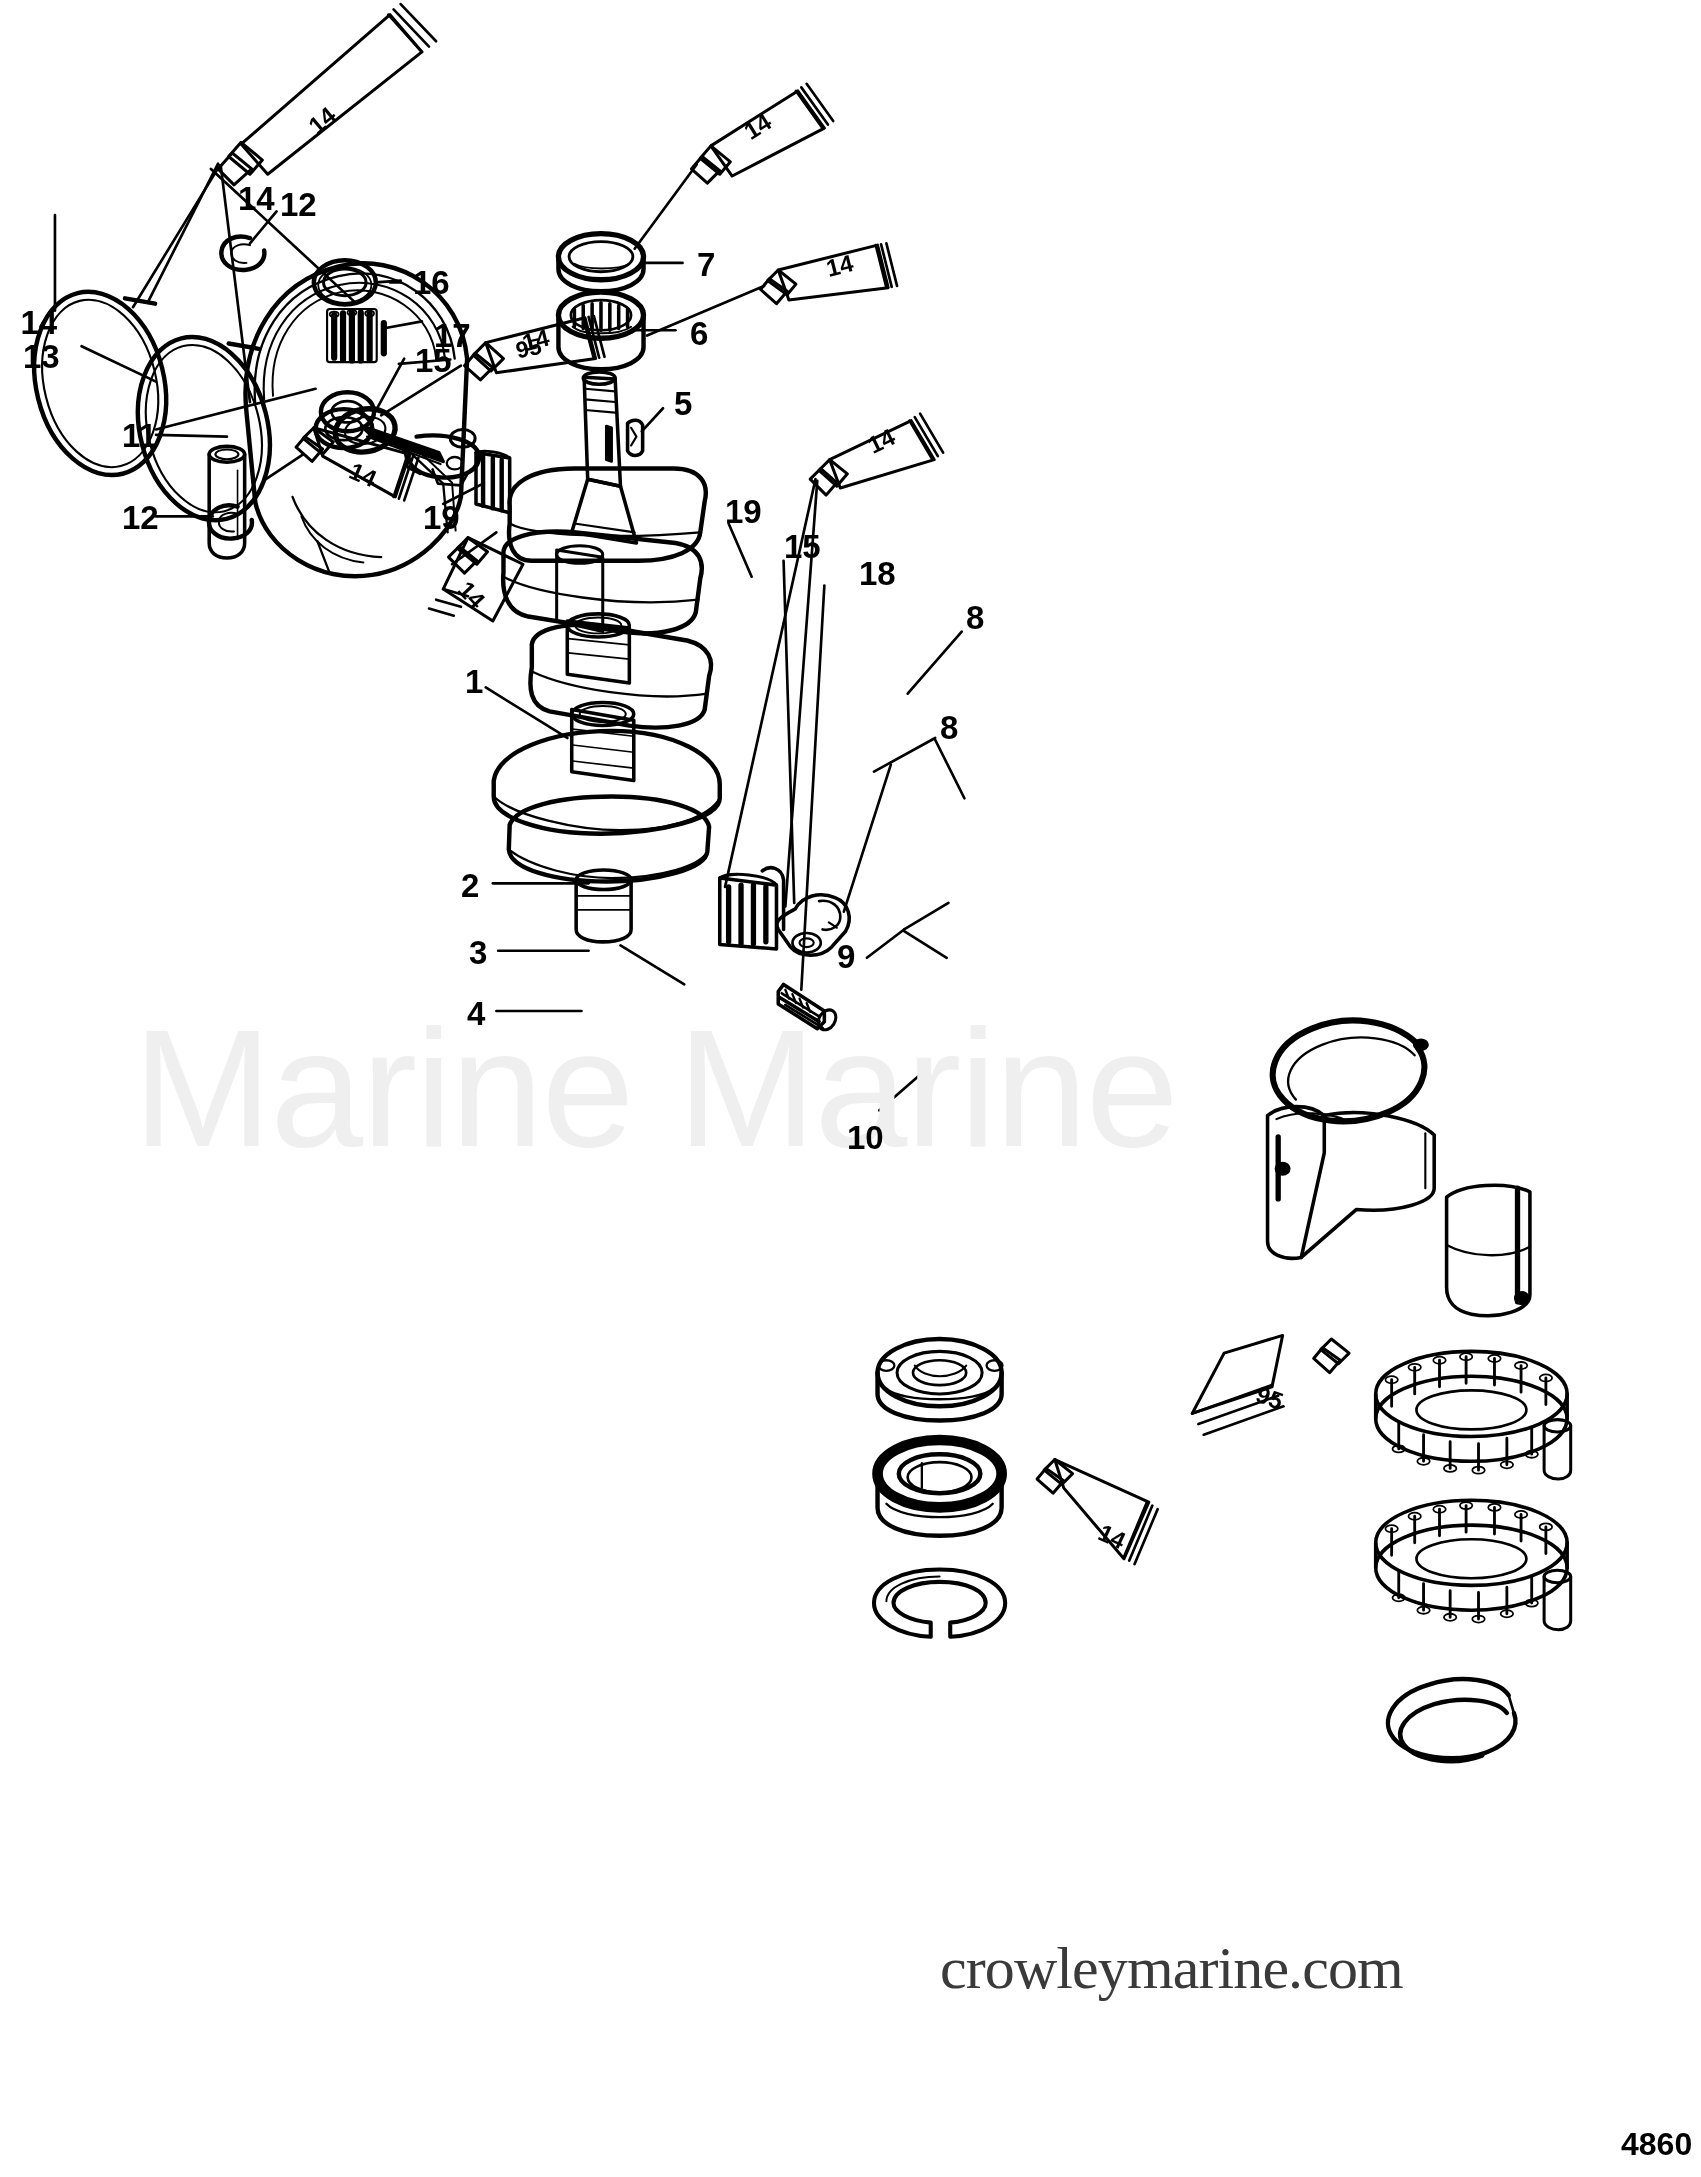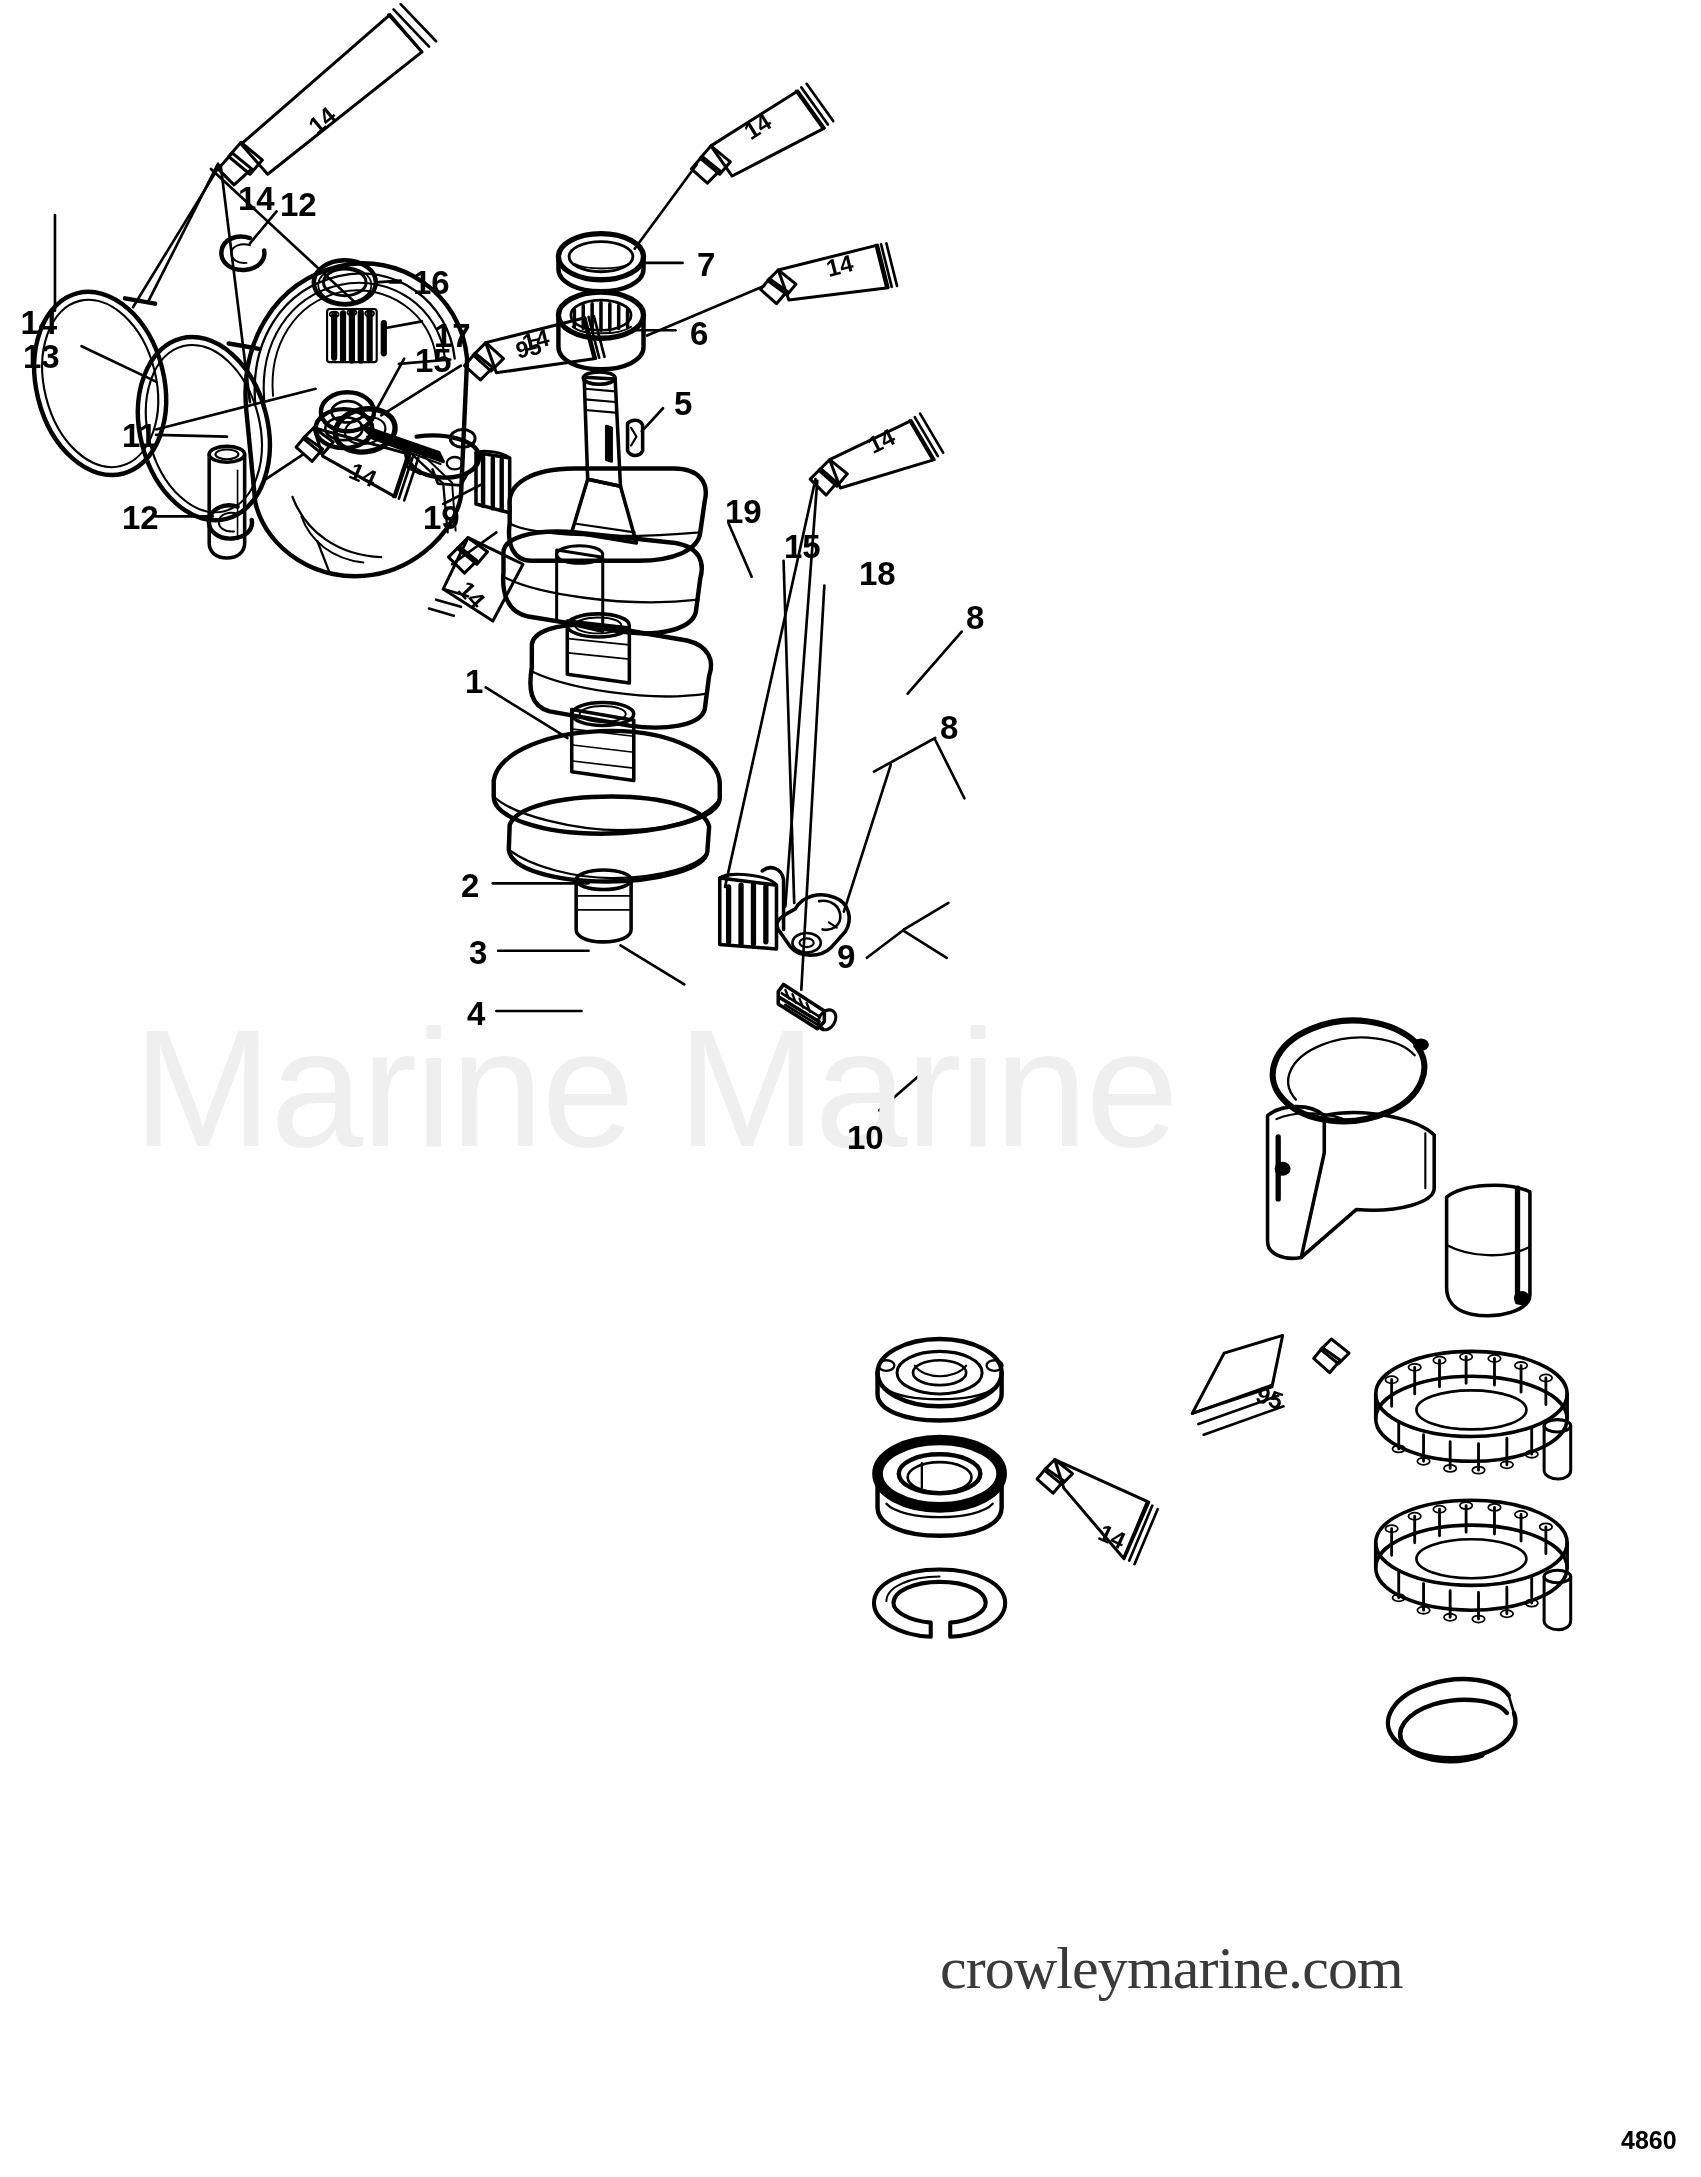--- a/index.html
+++ b/index.html
@@ -44,21 +44,21 @@
     font-size: 60px;
     color: #3a3a3a;
     font-family: Liberation Serif, serif;
     letter-spacing: -0.9px;
     z-index: 3;
   }
   .footer-code {
     position: absolute;
     left: 1621px;
     top: 2126px;
-    font-size: 25px;
+    font-size: 32px;
     font-weight: bold;
     color: #000;
     font-family: "Liberation Sans", sans-serif;
     z-index: 3;
   }
   .callout {
     position: absolute;
     font-size: 33px;
     font-weight: bold;
     color: #000000;

